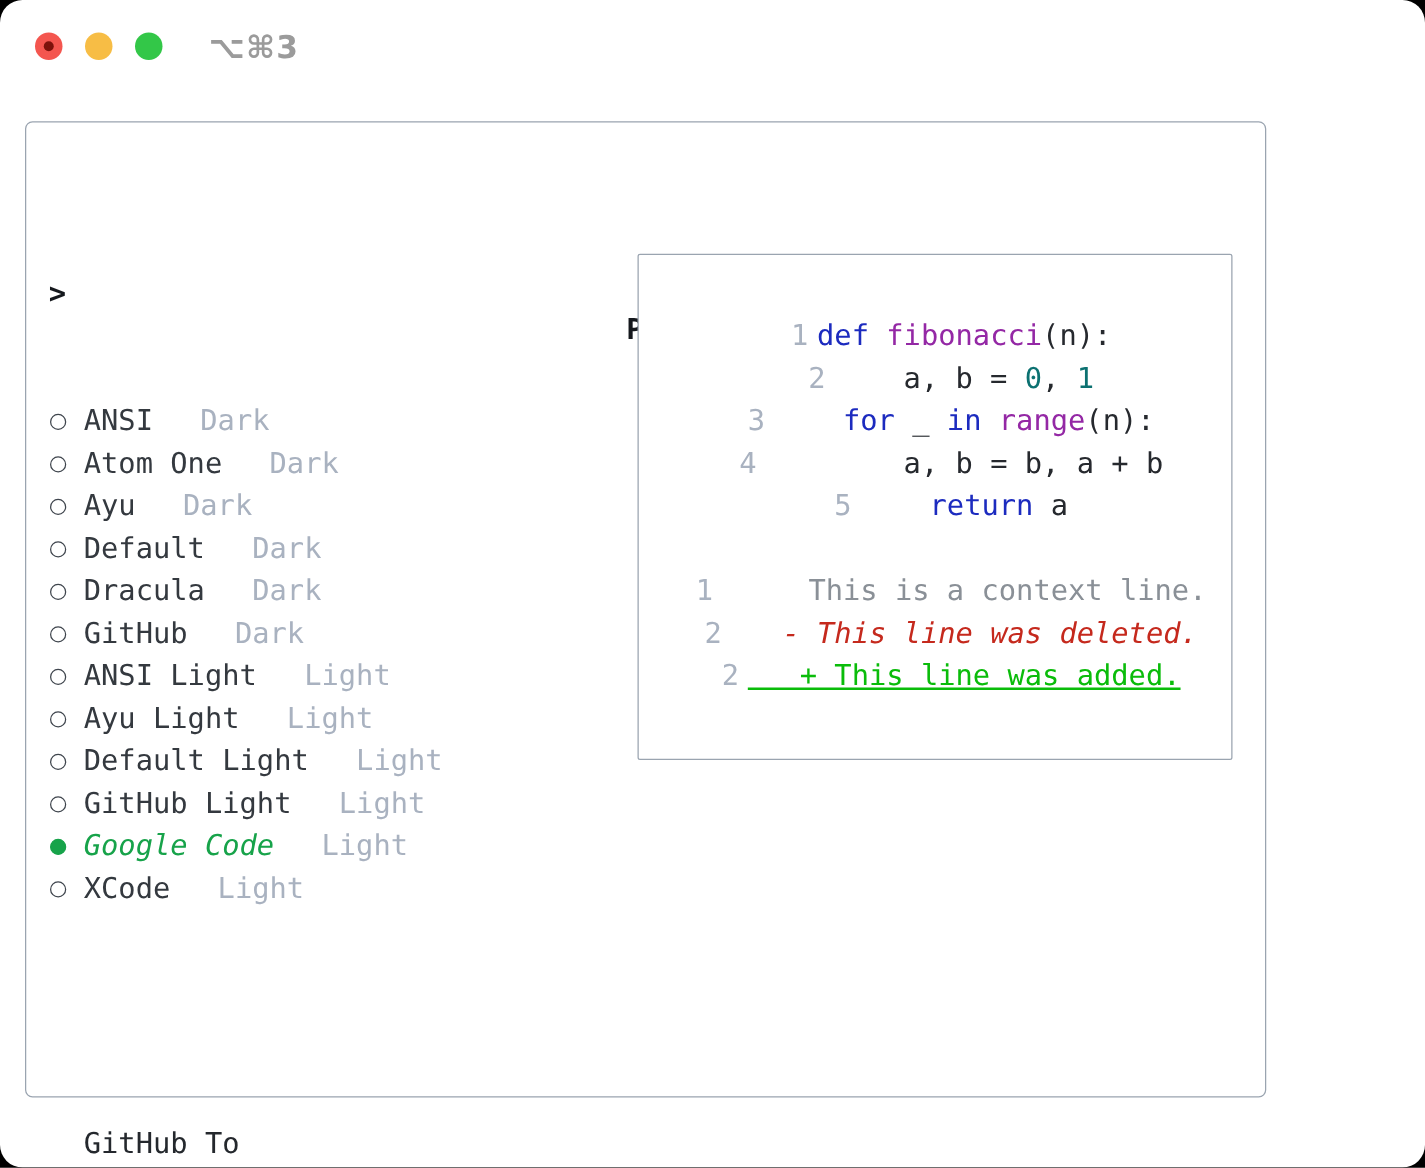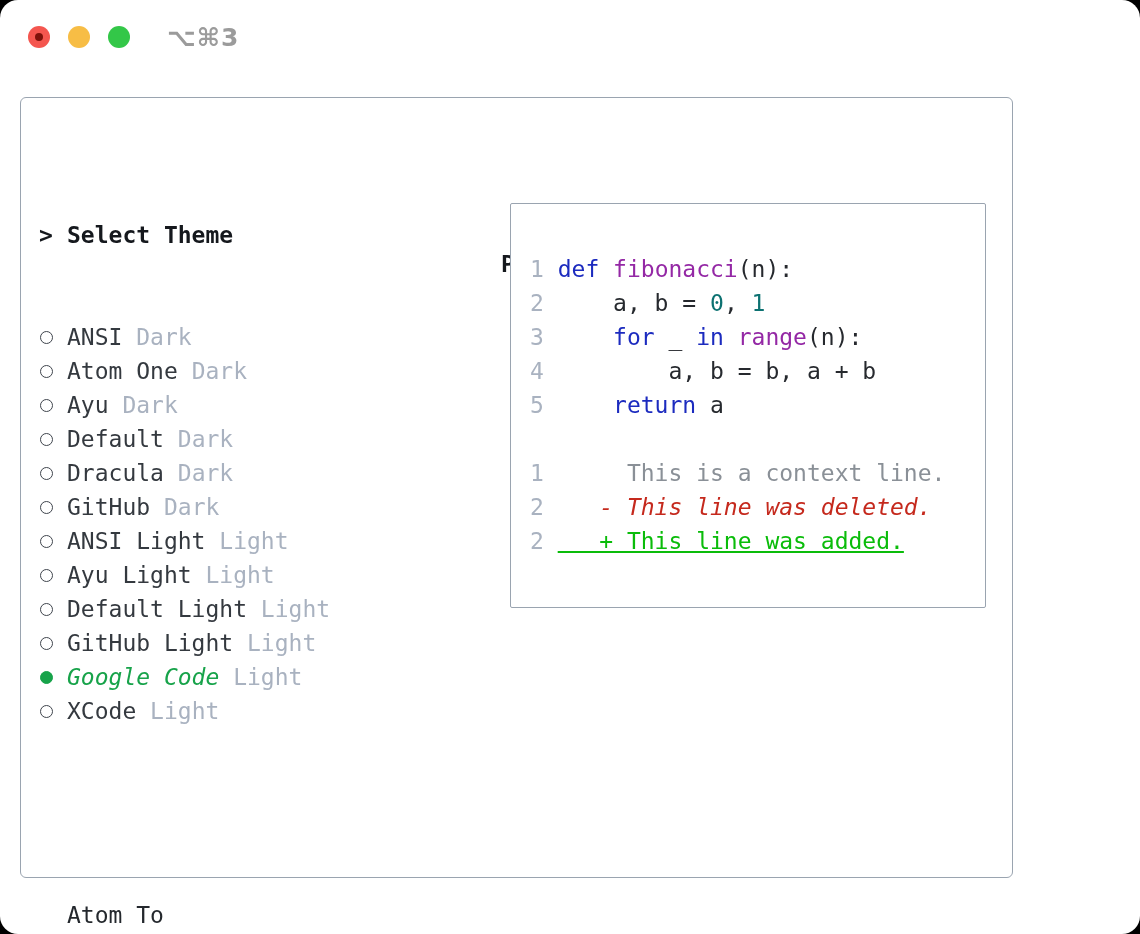--- a/index.html
+++ b/index.html
@@ -40,35 +40,35 @@
   }
   .chev { font-weight:bold; color:#15181d; }
   .radio {
     width:13px; height:13px; border-radius:50%;
     border:1.5px solid #3f454d; box-sizing:border-box; margin-left:1px;
   }
   .radio.sel { background:var(--accent_green); border-color:var(--accent_green); }
   .hdr { font-weight:bold; color:#15181d; }
   .theme-name { color:#34393f;text-align:center; }
   .theme-name.sel { color:var(--accent_green);font-style:italic; }
-  .variant { color:var(--muted); }
+  .variant { color:var(--muted);margin-left:24px; }
   .apply-label { color:#24282d; }
   
   .preview-label {
     position:absolute; left:480px; top:149px; height:34px;
     display:flex; align-items:center;
     font-size:23px; font-weight:bold; color:#15181d;
   }
   .preview-box {
     position:absolute; left:489px; top:105px; width:474px; height:403px;
     border:1.5px solid var(--border); border-radius:2px; background:#fff;
     overflow:hidden;
   }
   .code { padding:48px 0 0 19px; font-size:23px; line-height:34px; white-space:pre; }
-  .line { height:34px; }
+  .line { height:34px;text-align:center; }
   .gutter { display:inline-block; width:2ch; color:var(--gutter); }
   .tok-keyword  { color:var(--keyword); }
   .tok-function { color:var(--function); }
   .tok-number   { color:var(--number); }
   .tok-plain    { color:var(--plain); }
   .diff-context { color:var(--context); }
   .diff-deleted { color:var(--deleted);font-style:italic; }
   .diff-added   { color:var(--added);text-decoration:underline; }
 </style>
 </head>
@@ -83,27 +83,26 @@
     <div class="traffic" id="tl-1" style="background: rgb(247, 189, 69);"></div>
     <div class="traffic" id="tl-2" style="background: rgb(51, 199, 72);"></div>
     <span class="win-title">⌥⌘3</span>
   </div>
 
   <div class="panel">
 
     <div class="left-col">
       <div class="row">
         <span class="marker-cell"><span class="chev">&gt;</span></span>
-        <span class="hdr">Select Theme</span>
       </div>
       <div id="theme-list"><div class="row"><span class="marker-cell"><span class="radio"></span></span><span class="theme-name">ANSI</span><span class="variant"> Dark</span></div><div class="row"><span class="marker-cell"><span class="radio"></span></span><span class="theme-name">Atom One</span><span class="variant"> Dark</span></div><div class="row"><span class="marker-cell"><span class="radio"></span></span><span class="theme-name">Ayu</span><span class="variant"> Dark</span></div><div class="row"><span class="marker-cell"><span class="radio"></span></span><span class="theme-name">Default</span><span class="variant"> Dark</span></div><div class="row"><span class="marker-cell"><span class="radio"></span></span><span class="theme-name">Dracula</span><span class="variant"> Dark</span></div><div class="row"><span class="marker-cell"><span class="radio"></span></span><span class="theme-name">GitHub</span><span class="variant"> Dark</span></div><div class="row"><span class="marker-cell"><span class="radio"></span></span><span class="theme-name">ANSI Light</span><span class="variant"> Light</span></div><div class="row"><span class="marker-cell"><span class="radio"></span></span><span class="theme-name">Ayu Light</span><span class="variant"> Light</span></div><div class="row"><span class="marker-cell"><span class="radio"></span></span><span class="theme-name">Default Light</span><span class="variant"> Light</span></div><div class="row"><span class="marker-cell"><span class="radio"></span></span><span class="theme-name">GitHub Light</span><span class="variant"> Light</span></div><div class="row"><span class="marker-cell"><span class="radio sel"></span></span><span class="theme-name sel">Google Code</span><span class="variant"> Light</span></div><div class="row"><span class="marker-cell"><span class="radio"></span></span><span class="theme-name">XCode</span><span class="variant"> Light</span></div></div>
       <div class="row"></div>
       <div class="row">
         <span class="marker-cell"></span>
-        <span class="apply-label">Atom To</span>
+        <span class="apply-label">GitHub To</span>
       </div>
       
       
       
     </div>
 
     <div class="preview-label">Preview</div>
 
     <div class="preview-box">
       <div class="code" id="code"><div class="line"><span class="gutter">1</span><span class="tok-keyword">def</span><span class="tok-plain"> </span><span class="tok-function">fibonacci</span><span class="tok-plain">(n):</span></div><div class="line"><span class="gutter">2</span><span class="tok-plain">    a, b = </span><span class="tok-number">0</span><span class="tok-plain">, </span><span class="tok-number">1</span></div><div class="line"><span class="gutter">3</span><span class="tok-plain">    </span><span class="tok-keyword">for</span><span class="tok-plain"> _ </span><span class="tok-keyword">in</span><span class="tok-plain"> </span><span class="tok-function">range</span><span class="tok-plain">(n):</span></div><div class="line"><span class="gutter">4</span><span class="tok-plain">        a, b = b, a + b</span></div><div class="line"><span class="gutter">5</span><span class="tok-plain">    </span><span class="tok-keyword">return</span><span class="tok-plain"> a</span></div><div class="line"><span class="gutter"></span></div><div class="line"><span class="gutter">1</span><span class="diff-context">     This is a context line.</span></div><div class="line"><span class="gutter">2</span><span class="diff-deleted">   - This line was deleted.</span></div><div class="line"><span class="gutter">2</span><span class="diff-added">   + This line was added.</span></div></div>

